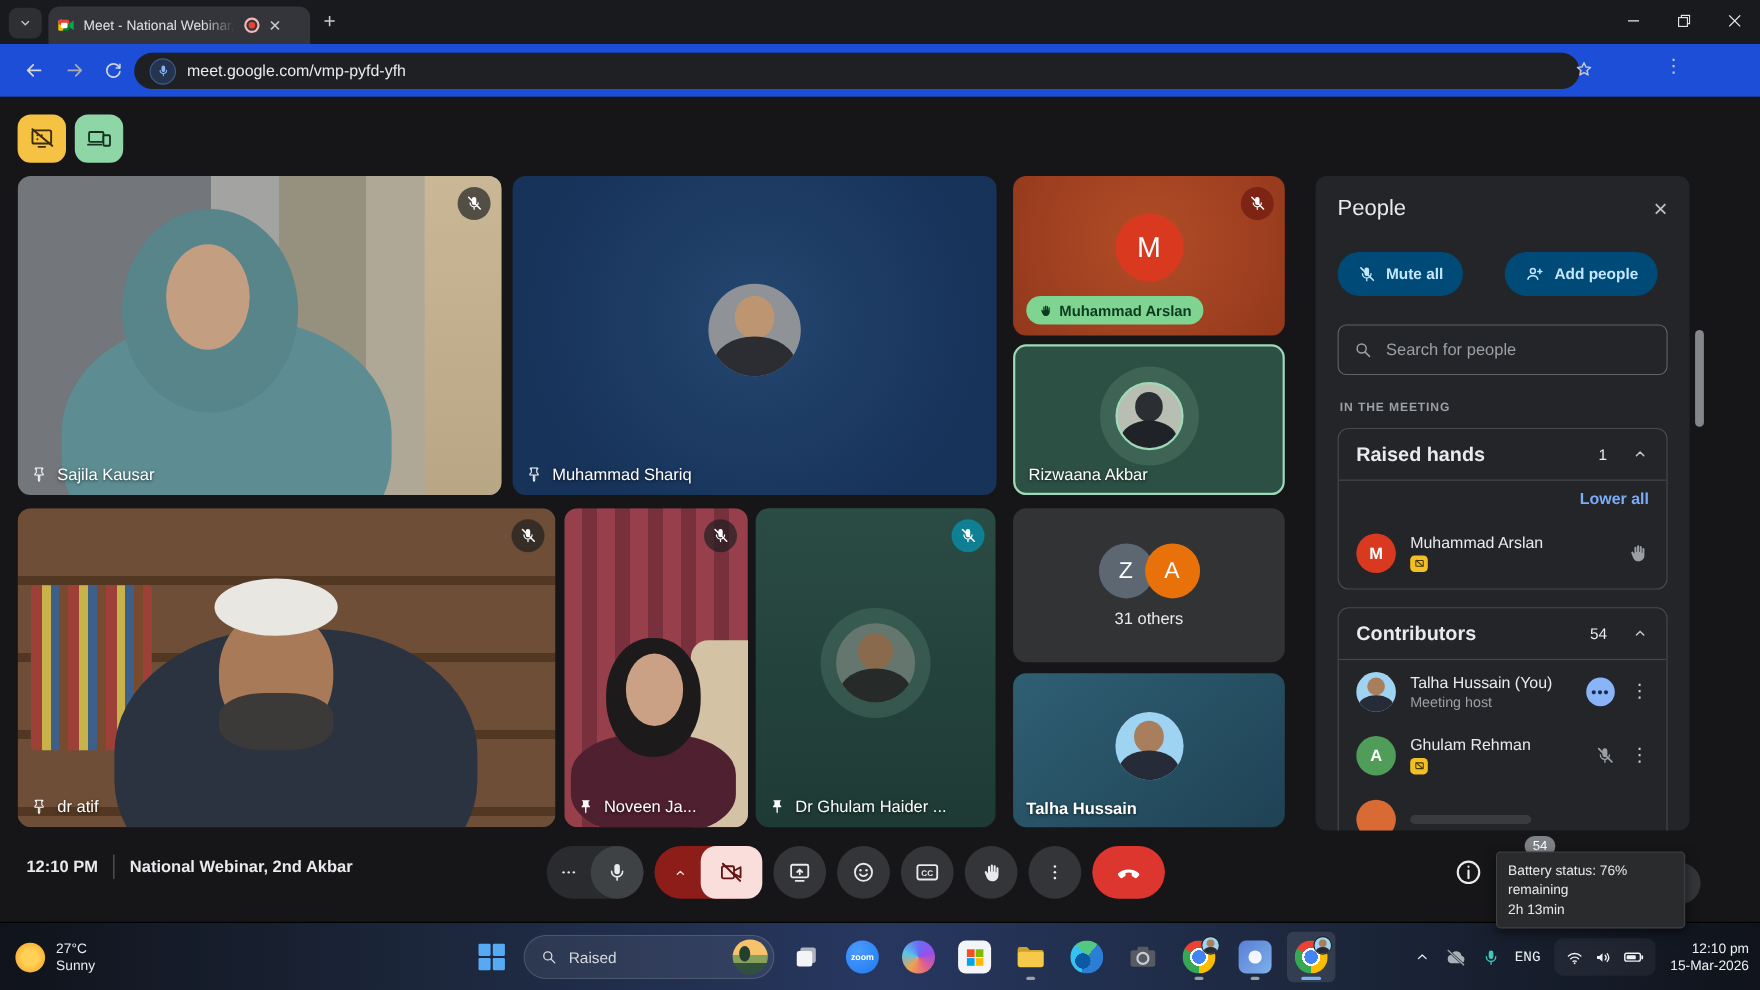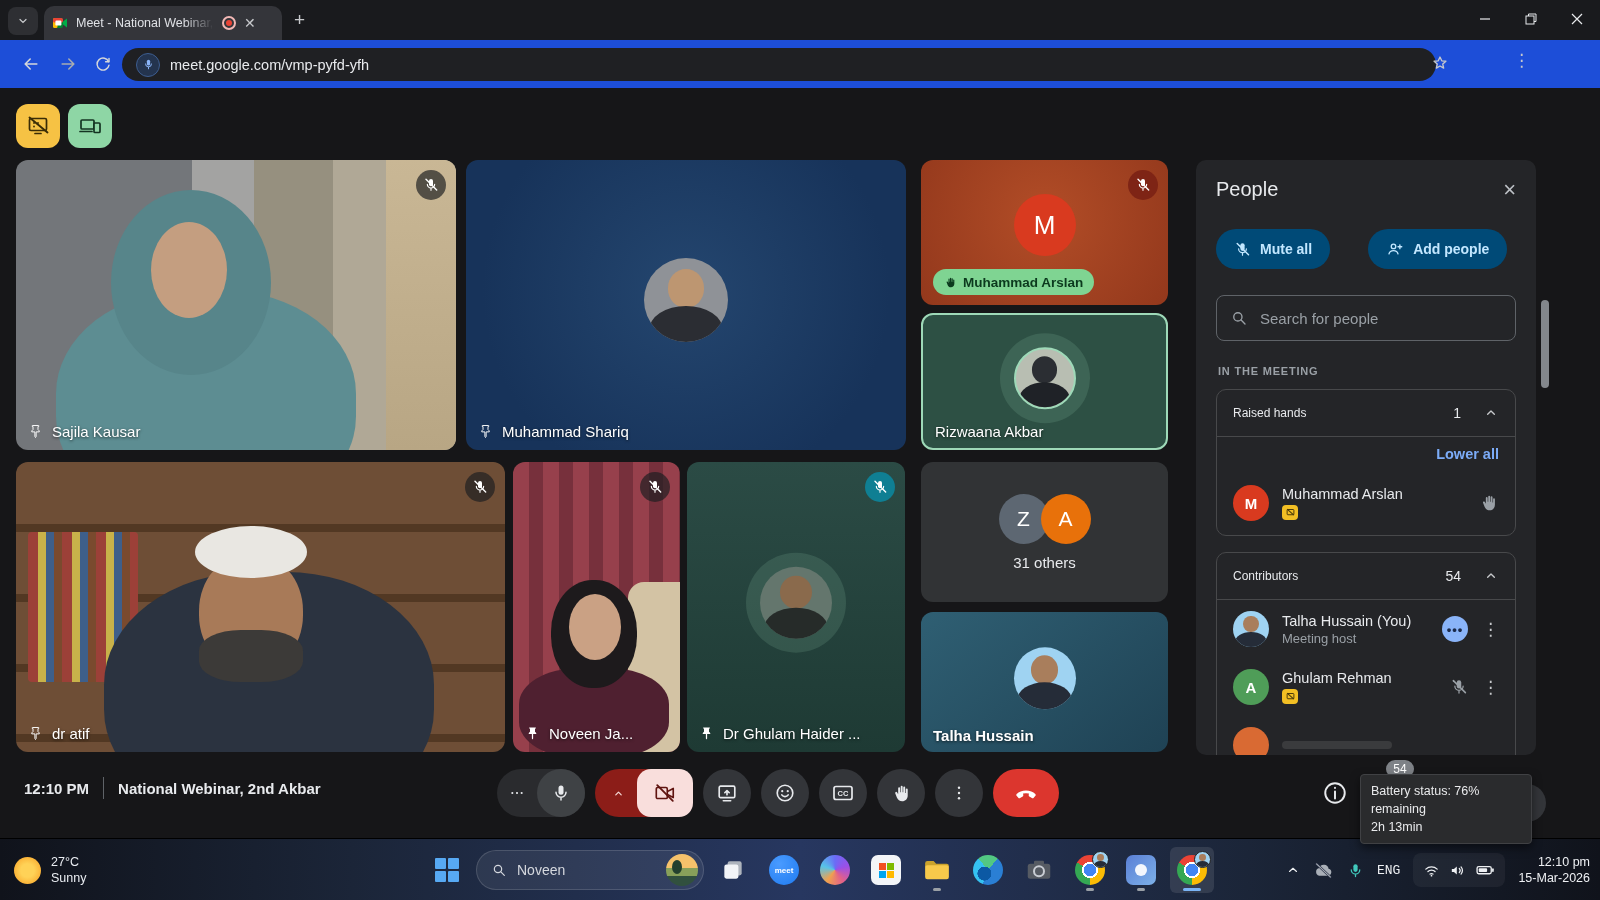--- a/index.html
+++ b/index.html
@@ -87,21 +87,21 @@
   .pill-btn { height:40px; border-radius:20px; background:#004a77; color:#c2e7ff; font-size:14px;
     font-weight:bold; display:flex; align-items:center; gap:9px; padding:0 18px; }
   .pp-search { height:46px; border:1px solid #5f6368; border-radius:8px; display:flex; align-items:center;
     gap:12px; padding:0 13px; margin-bottom:24px; color:#9aa0a6; }
   .pp-search input { flex:1; background:transparent; border:0; outline:0; color:#e8eaed; font-size:15px;
     font-family:inherit; }
   .pp-search input::placeholder { color:#9aa0a6; }
   .pp-caption { color:#9aa0a6; font-size:11px; letter-spacing:.8px; font-weight:bold; margin:0 0 12px 2px; }
   .pp-box { border:1px solid #48494b; border-radius:10px; margin-bottom:16px; overflow:hidden; }
   .pp-box-head { display:flex; align-items:center; padding:0 16px; height:47px; border-bottom:1px solid #48494b; }
-  .pp-box-title { flex:1; color:#e8eaed; font-size:12px; font-weight:normal; }
+  .pp-box-title { flex:1; color:#e8eaed; font-size:18px; font-weight:bold; }
   .pp-count { color:#e8eaed; font-size:14px; margin-right:22px; }
   .chev { color:#c7c9cc; }
   .lower-all { text-align:right; padding:9px 16px 0; color:#7cacf8; font-size:14.5px; font-weight:bold; height:34px; }
   .pp-row { display:flex; align-items:center; padding:0 16px; height:58px; gap:13px; }
   .pp-row.h64 { height:64px; }
   .lav { width:36px; height:36px; font-size:15px; font-weight:bold; flex:none; }
   .pp-info { flex:1; min-width:0; }
   .pp-name { color:#e8eaed; font-size:14.5px; white-space:nowrap; }
   .pp-sub { color:#9aa0a6; font-size:13px; margin-top:2px; }
   .ybadge { width:16px; height:15px; border-radius:4px; background:#f2bf24; margin-top:3px;
@@ -633,31 +633,31 @@
           <i></i>
           <i></i>
           <i></i>
         </span>
     </div>
     <div id="tb-search">
       <svg width="16" height="16" viewBox="0 0 24 24">
           <circle cx="10.5" cy="10.5" r="5.5" fill="none" stroke="currentColor" stroke-width="1.8"></circle>
           <path d="M14.8 14.8L20 20" stroke="currentColor" stroke-width="1.8" stroke-linecap="round"></path>
         </svg>
-      <span class="stxt">Noveen</span>
+      <span class="stxt">Raised</span>
       <span class="sthumb"></span>
     </div>
     <div class="tbtn">
       <svg width="26" height="26" viewBox="0 0 24 24">
           <rect x="7" y="4" width="13" height="13" rx="2" fill="#aeb4bd"></rect>
           <rect x="4" y="7" width="13" height="13" rx="2" fill="#f2f4f7"></rect>
         </svg>
     </div>
     <div class="tbtn">
-      <span class="applogo zoomlogo">meet</span>
+      <span class="applogo zoomlogo">zoom</span>
     </div>
     <div class="tbtn">
       <span class="applogo copilot"></span>
     </div>
     <div class="tbtn">
       <span class="applogo store">
           <span class="msgrid">
             <i></i>
             <i></i>
             <i></i>

